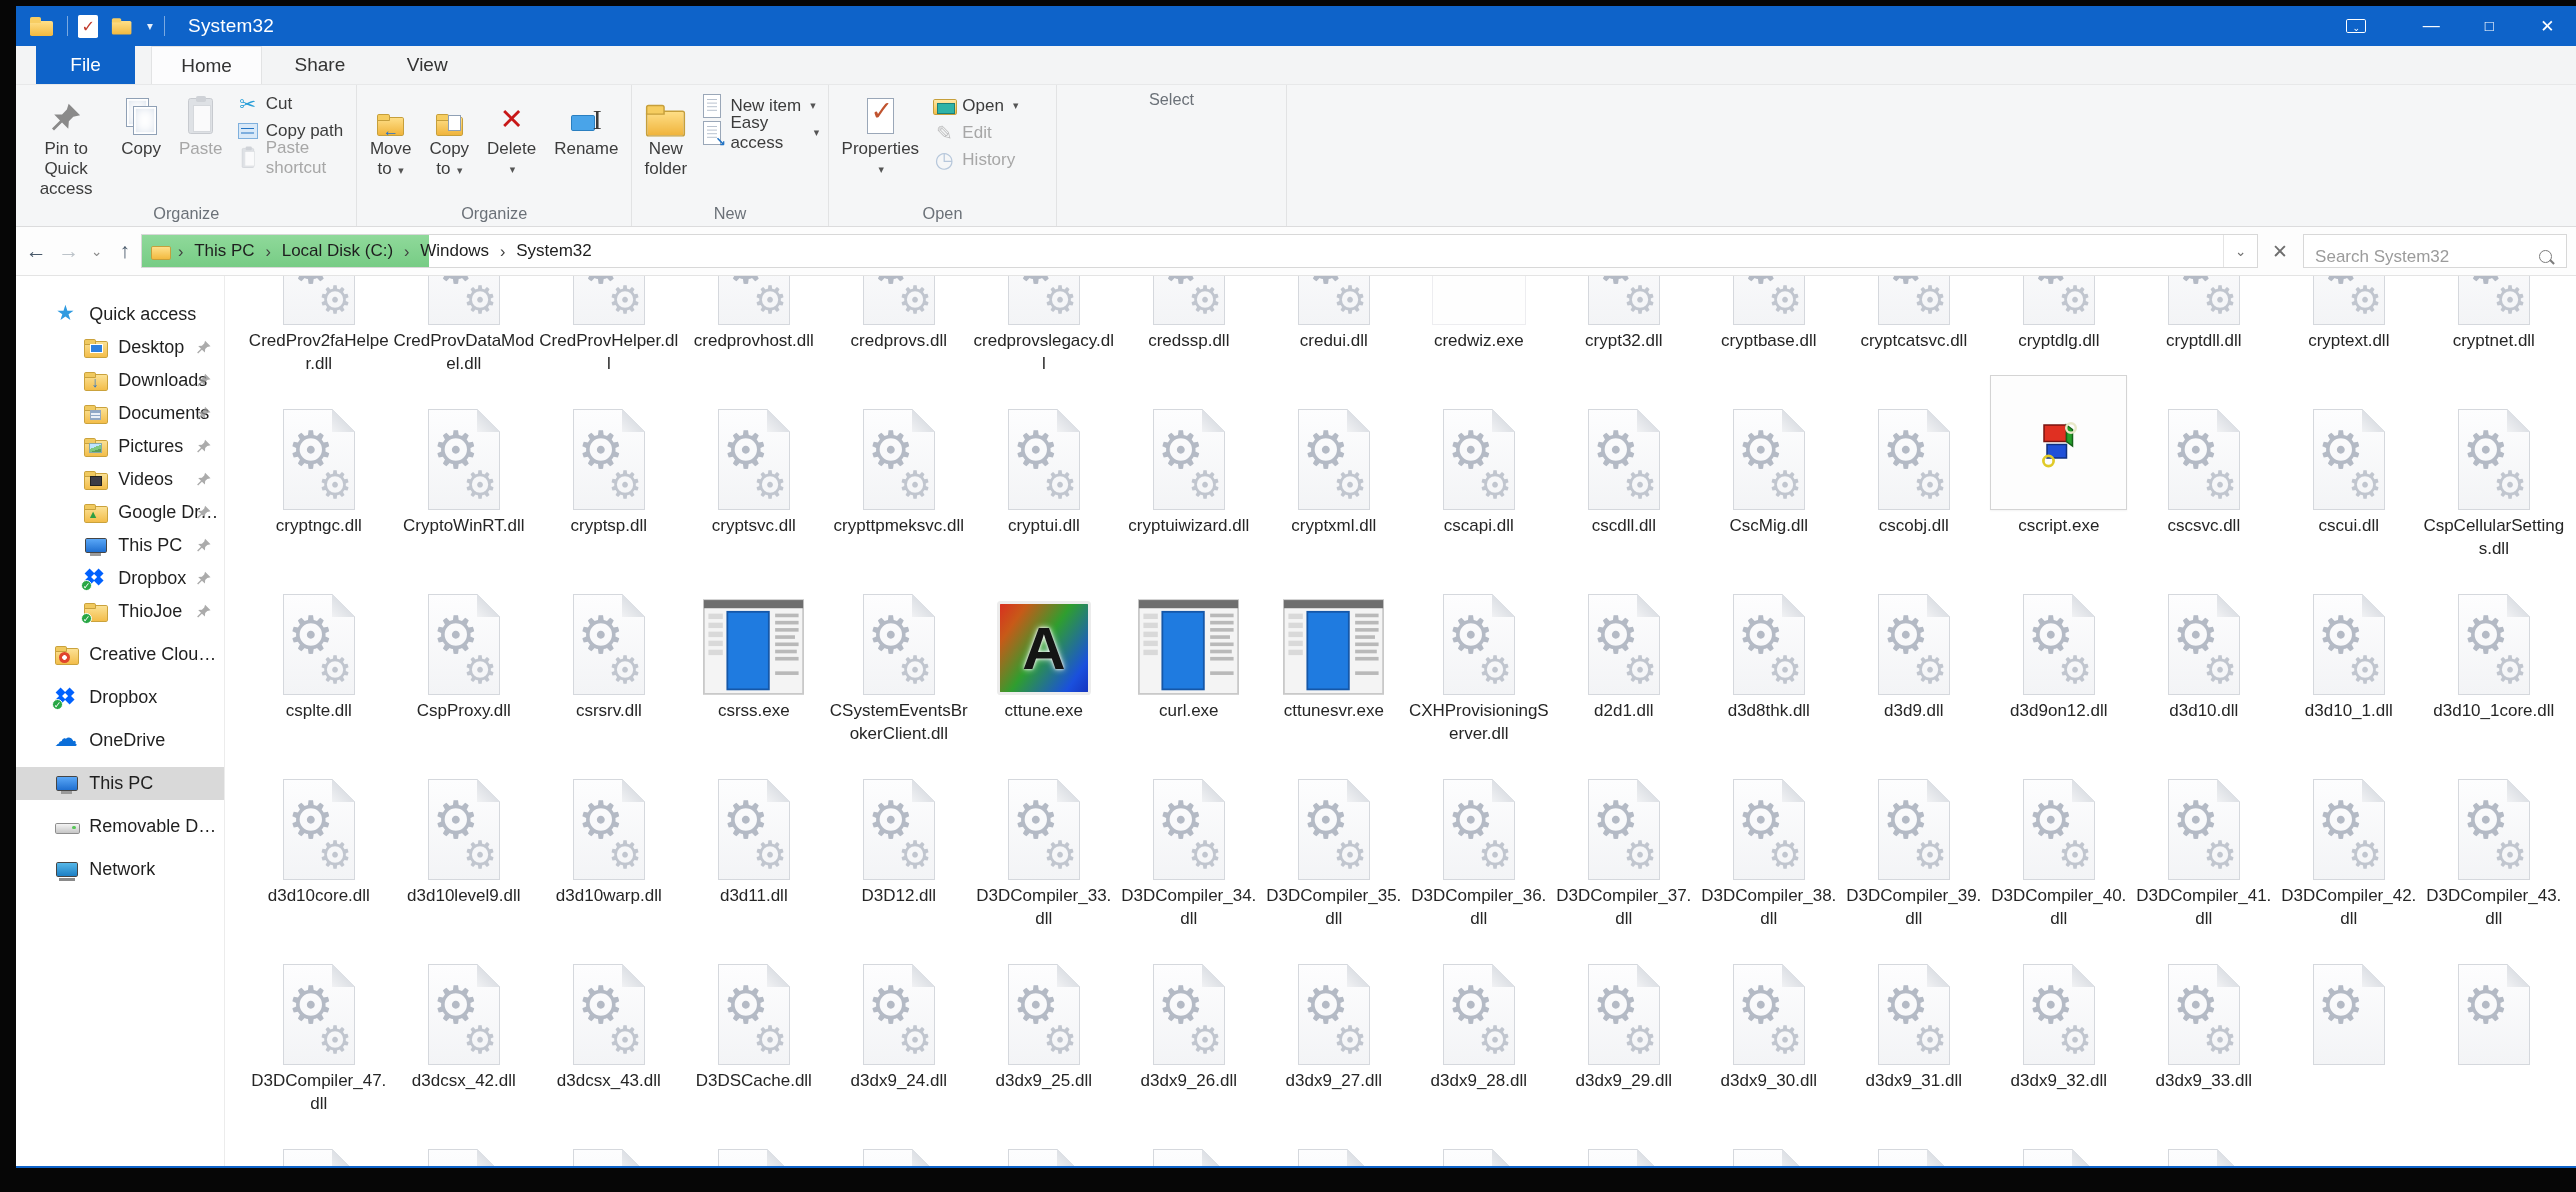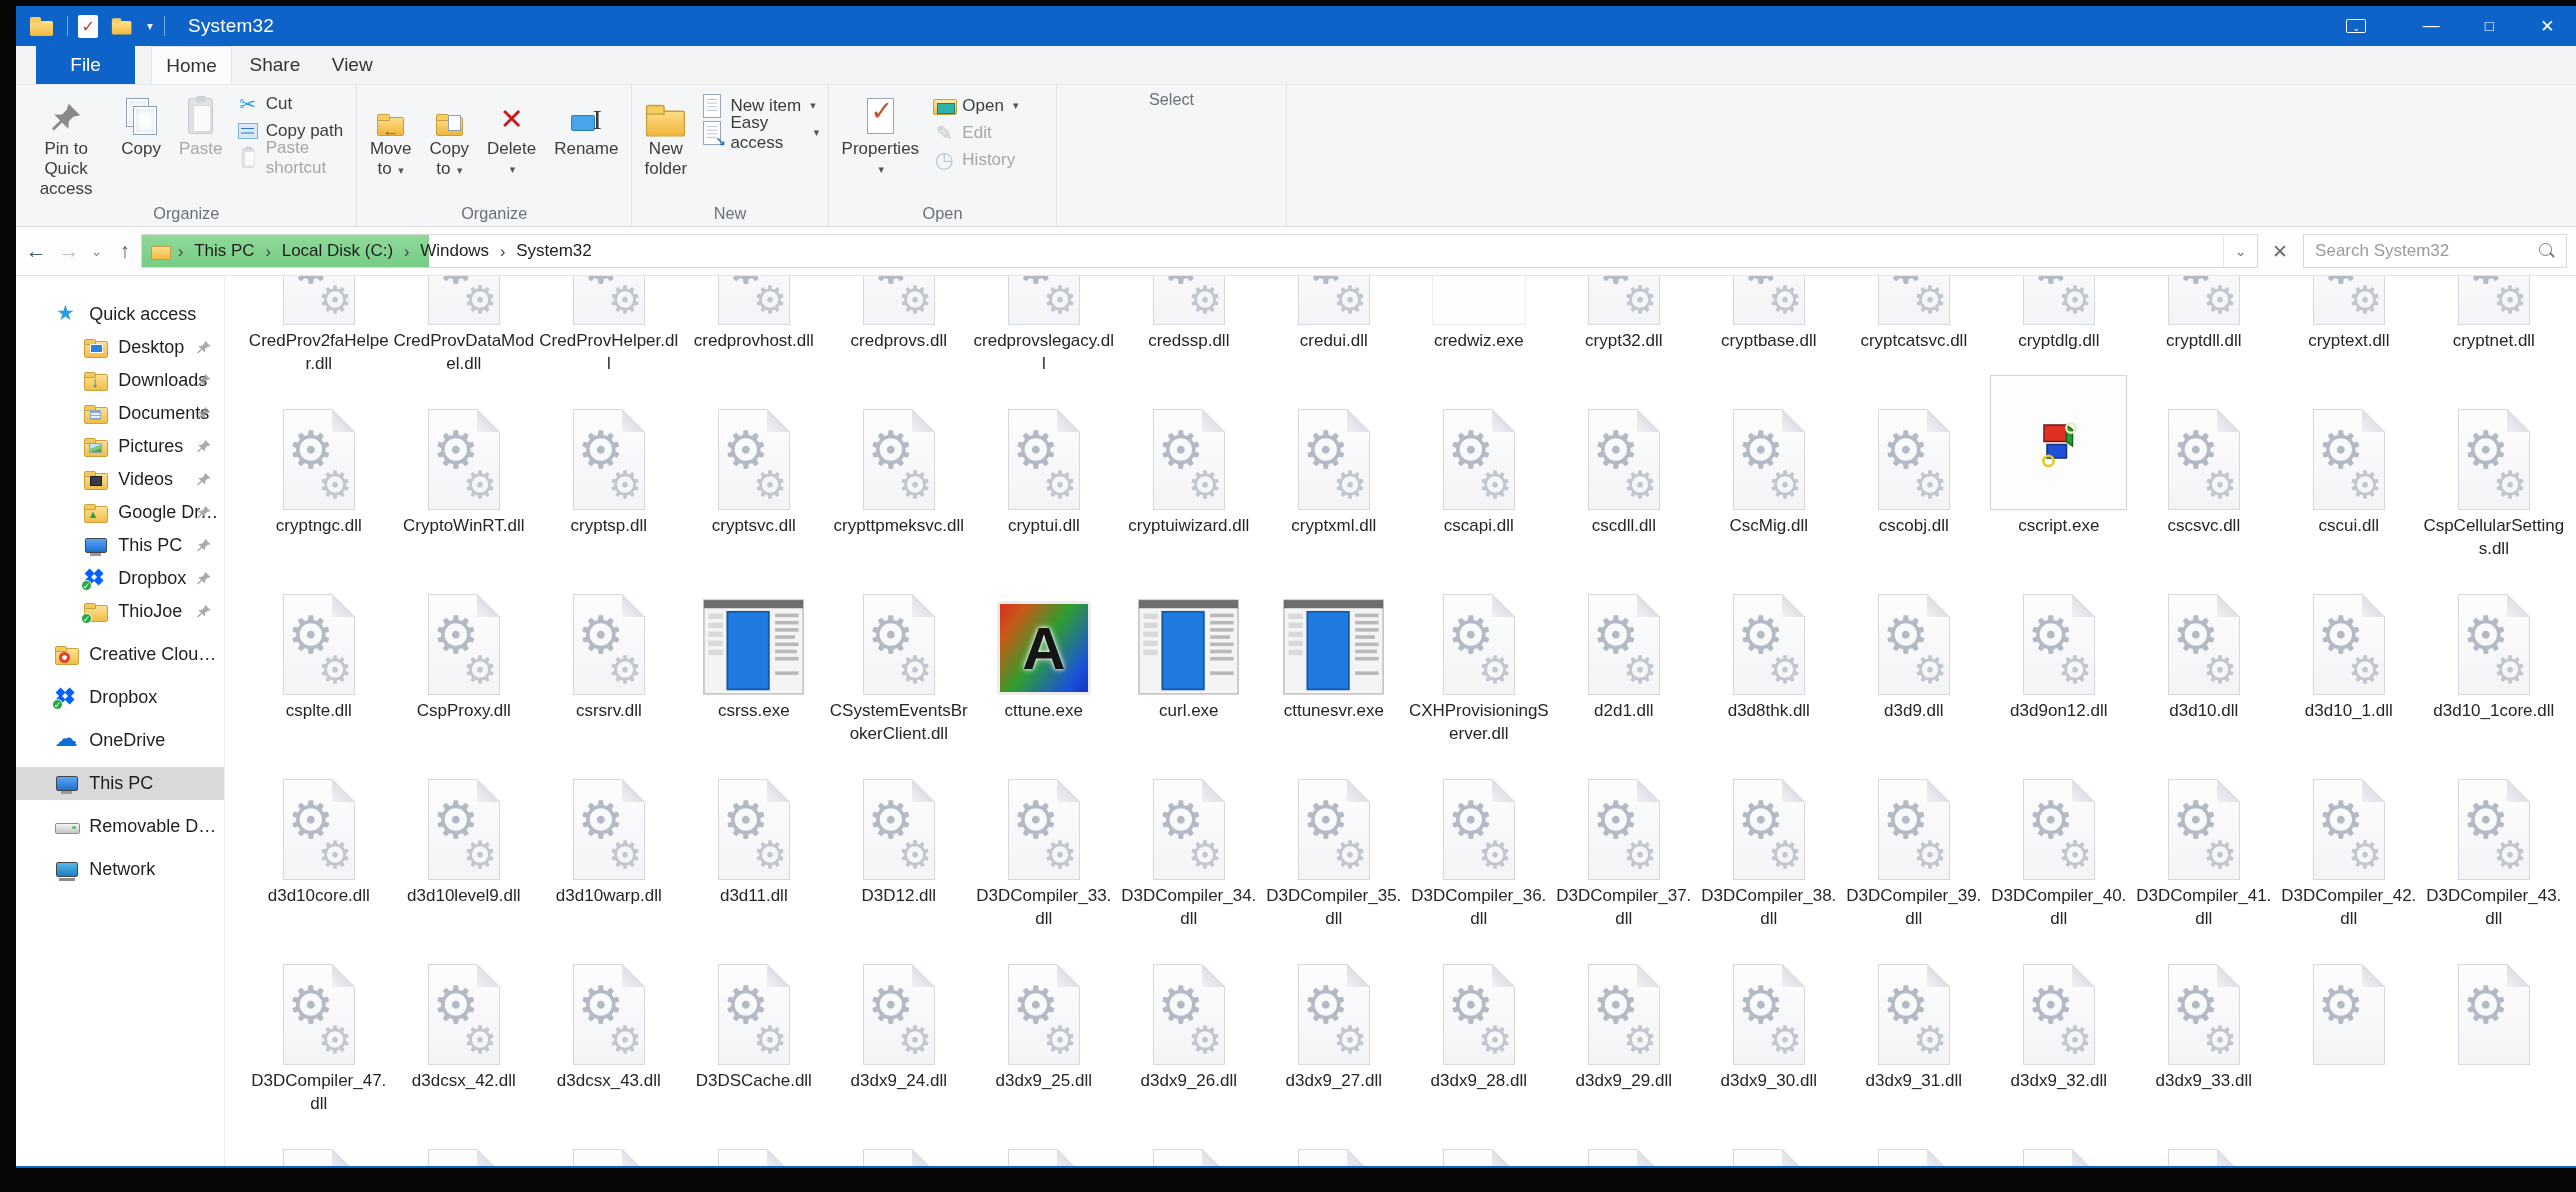--- a/index.html
+++ b/index.html
@@ -24,21 +24,21 @@
   .tb-title{margin-left:23.5px;font-size:19px;letter-spacing:0.2px}
   .tb-controls{margin-left:auto;display:flex;height:100%;align-items:stretch}
   .tb-btn{width:58px;display:flex;align-items:center;justify-content:center;font-size:17px;color:#fff}
   .ribbonopts{width:20px;height:14.4px;border:0.9px solid #fff;border-radius:1.8px;display:flex;
     align-items:flex-end;justify-content:center;font-size:9px;line-height:7.2px;margin-right:36px}
   .maxglyph{font-size:15.3px}
 
   
   .tabsrow{flex:0 0 39px;background:#f3f4f5;display:flex;align-items:stretch;font-size:19px;color:#333;
            border-bottom:0.9px solid #e7e8e9}
-  .tab{padding:0 14px;display:flex;align-items:center;cursor:default}
+  .tab{padding:0 29px;display:flex;align-items:center;cursor:default}
   .tab-file{background:#0e63c9;color:#fff;margin-left:20px;padding:0 34px}
   .tab-active{background:#fcfcfd;border:0.9px solid #e2e3e4;border-bottom:none;margin-left:16.3px}
   .tab-plain{margin-left:3.6px}
 
   
   .ribbon{flex:0 0 113px;background:#f5f6f7;border-bottom:0.9px solid #dcdcdd;display:flex}
   .rgroup{display:flex;flex-direction:column;border-right:0.9px solid #e2e3e4;padding:3.6px 5.4px 0}
   .rbody{flex:1;display:flex;align-items:flex-start;gap:3.6px}
   .rlabel{height:23.5px;text-align:center;font-size:16.3px;color:#6b7178;line-height:21.7px}
   .rbig{display:flex;flex-direction:column;align-items:center;text-align:center;
@@ -104,21 +104,21 @@
       display:flex;align-items:center;overflow:hidden;margin-right:5.4px}
   .bc-progress{position:absolute;left:0;top:0;bottom:0;width:287px;background:linear-gradient(#8fd99a,#77cc85)}
   .bc-inner{position:relative;z-index:1;display:flex;align-items:center;height:100%;width:100%}
   .bc-folder{position:relative;width:21.7px;height:18px;margin:0 5.4px 0 9px;flex:0 0 21.7px}
   .bc-folder::before{content:"";position:absolute;left:0;top:3.6px;width:18px;height:12.6px;
      background:linear-gradient(#ffe08a,#f2b93f);border:0.9px solid #c69f3b;border-radius:1.8px}
   .crumb{padding:0 10.8px;font-size:17px;color:#1e1e1e;height:100%;display:flex;align-items:center}
   .bc-sep{color:#3f3f3f;font-size:16.3px}
   .bc-caret{margin-left:auto;padding:0 10.8px;color:#707070;font-size:13.5px;border-left:0.9px solid #e4e4e4;height:100%;display:flex;align-items:center}
   .stopbtn{width:32.5px;text-align:center;font-size:19px;color:#6e6e6e;margin-right:7.2px}
-  .searchbox{width:264px;height:34px;background:#fff;border:0.9px solid #d8d8d8;display:flex;align-items:center;padding:0 10.8px}
+  .searchbox{width:264px;height:34px;background:#fff;border:0.9px solid #d8d8d8;display:flex;align-items:flex-end;padding:0 10.8px}
   .search-ph{flex:1;font-size:17px;color:#9b9b9b;white-space:nowrap;overflow:hidden}
   .mag{position:relative;width:18px;height:18px;flex:0 0 18px}
   .mag::before{content:"";position:absolute;left:1.8px;top:0.9px;width:10.8px;height:10.8px;border:1.8px solid #7c7c7c;border-radius:50%}
   .mag::after{content:"";position:absolute;left:11.7px;top:11.7px;width:6.3px;height:1.8px;background:#7c7c7c;transform:rotate(45deg)}
 
   
   .content{flex:1;display:flex;overflow:hidden;background:#fff}
   .sidebar{flex:0 0 209px;border-right:0.9px solid #ececec;padding-top:21.7px;overflow:hidden}
   .snav{height:33px;display:flex;align-items:center;font-size:18px;color:#1f1f1f;position:relative;padding-right:5.4px;white-space:nowrap}
   .lvl1{padding-left:38px}

